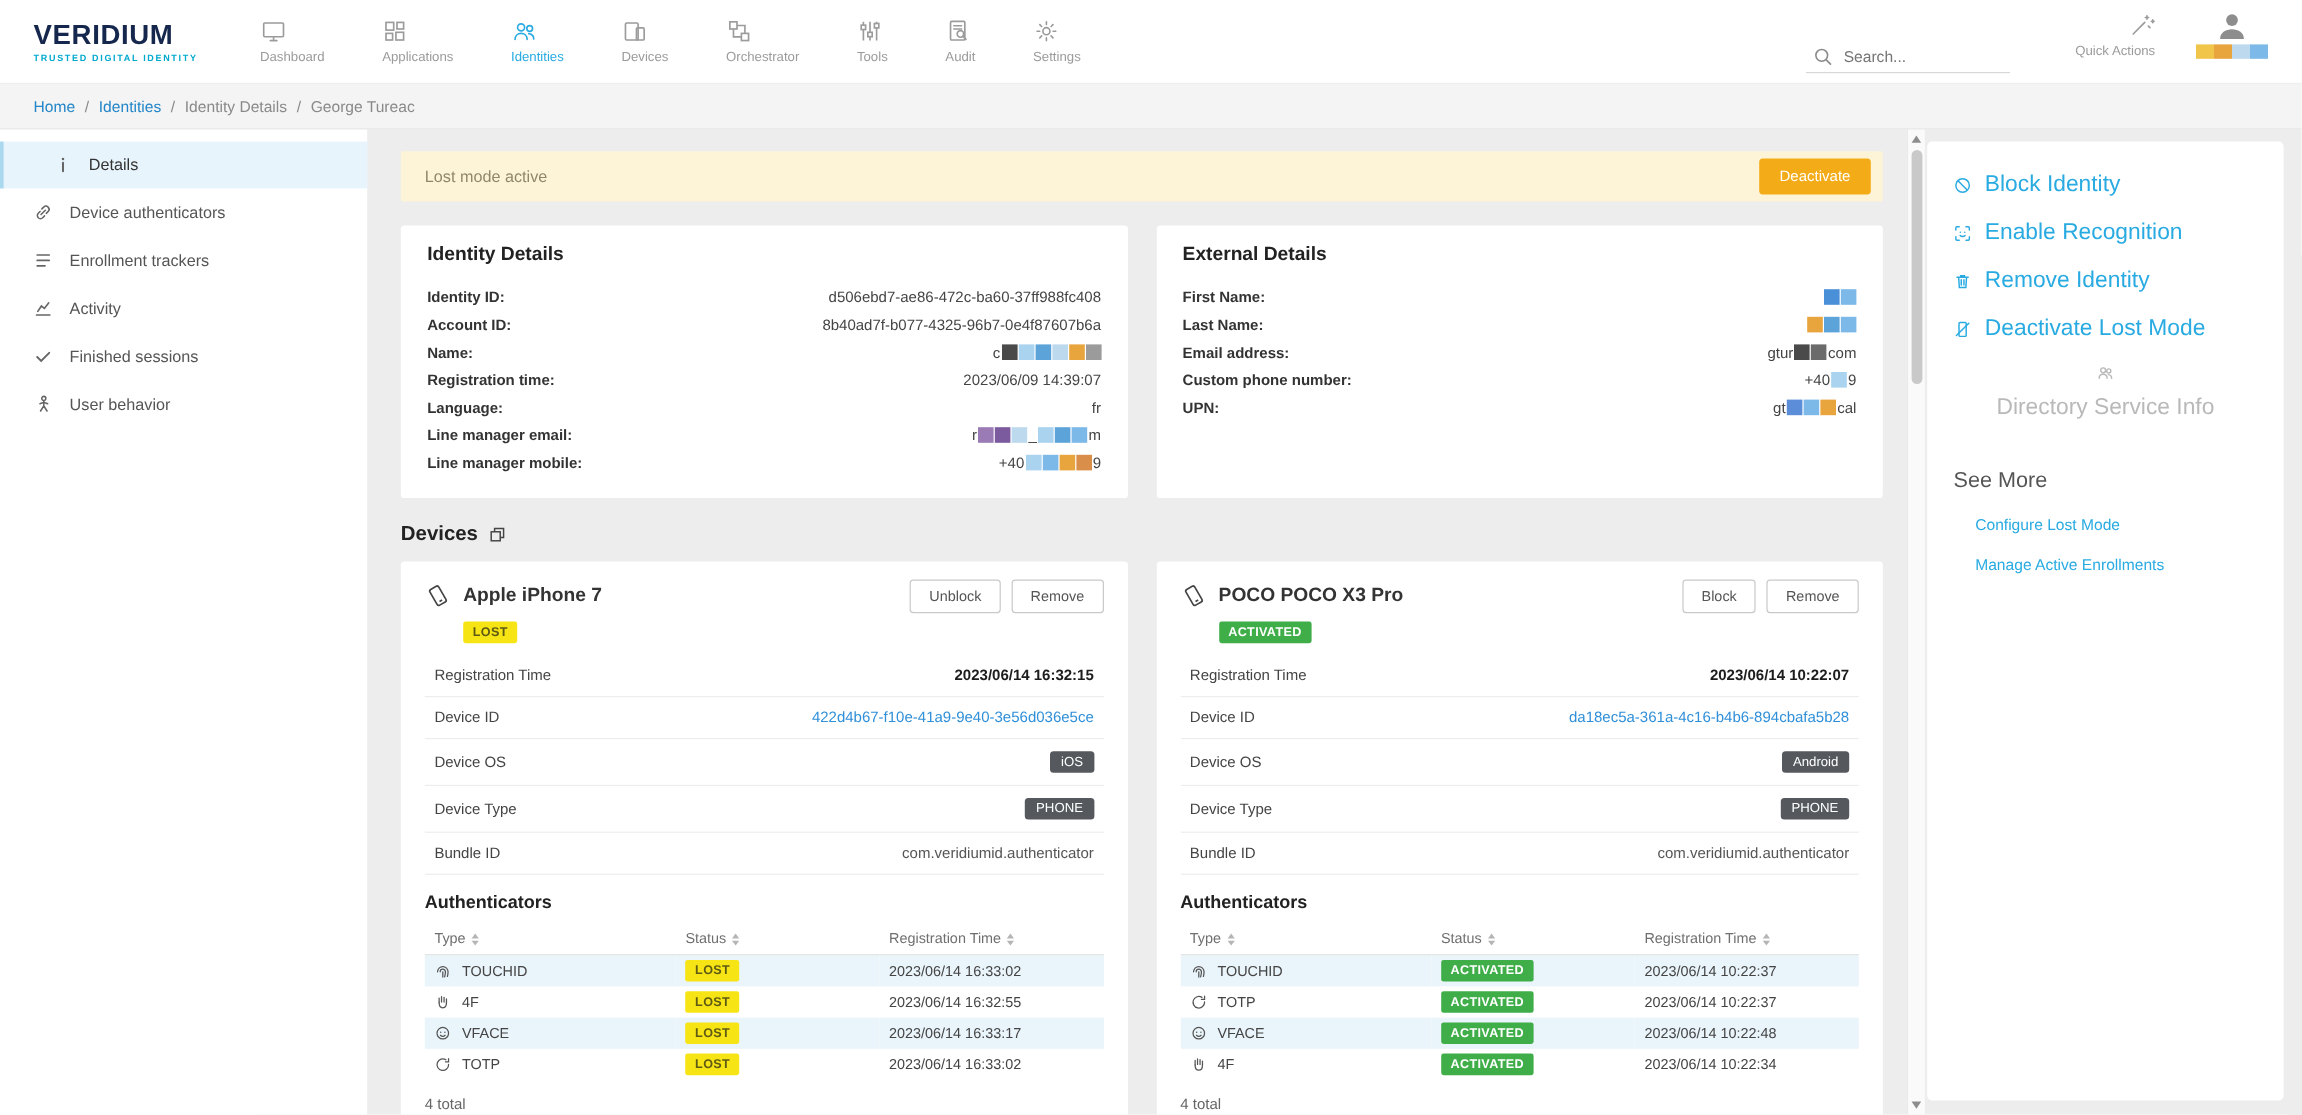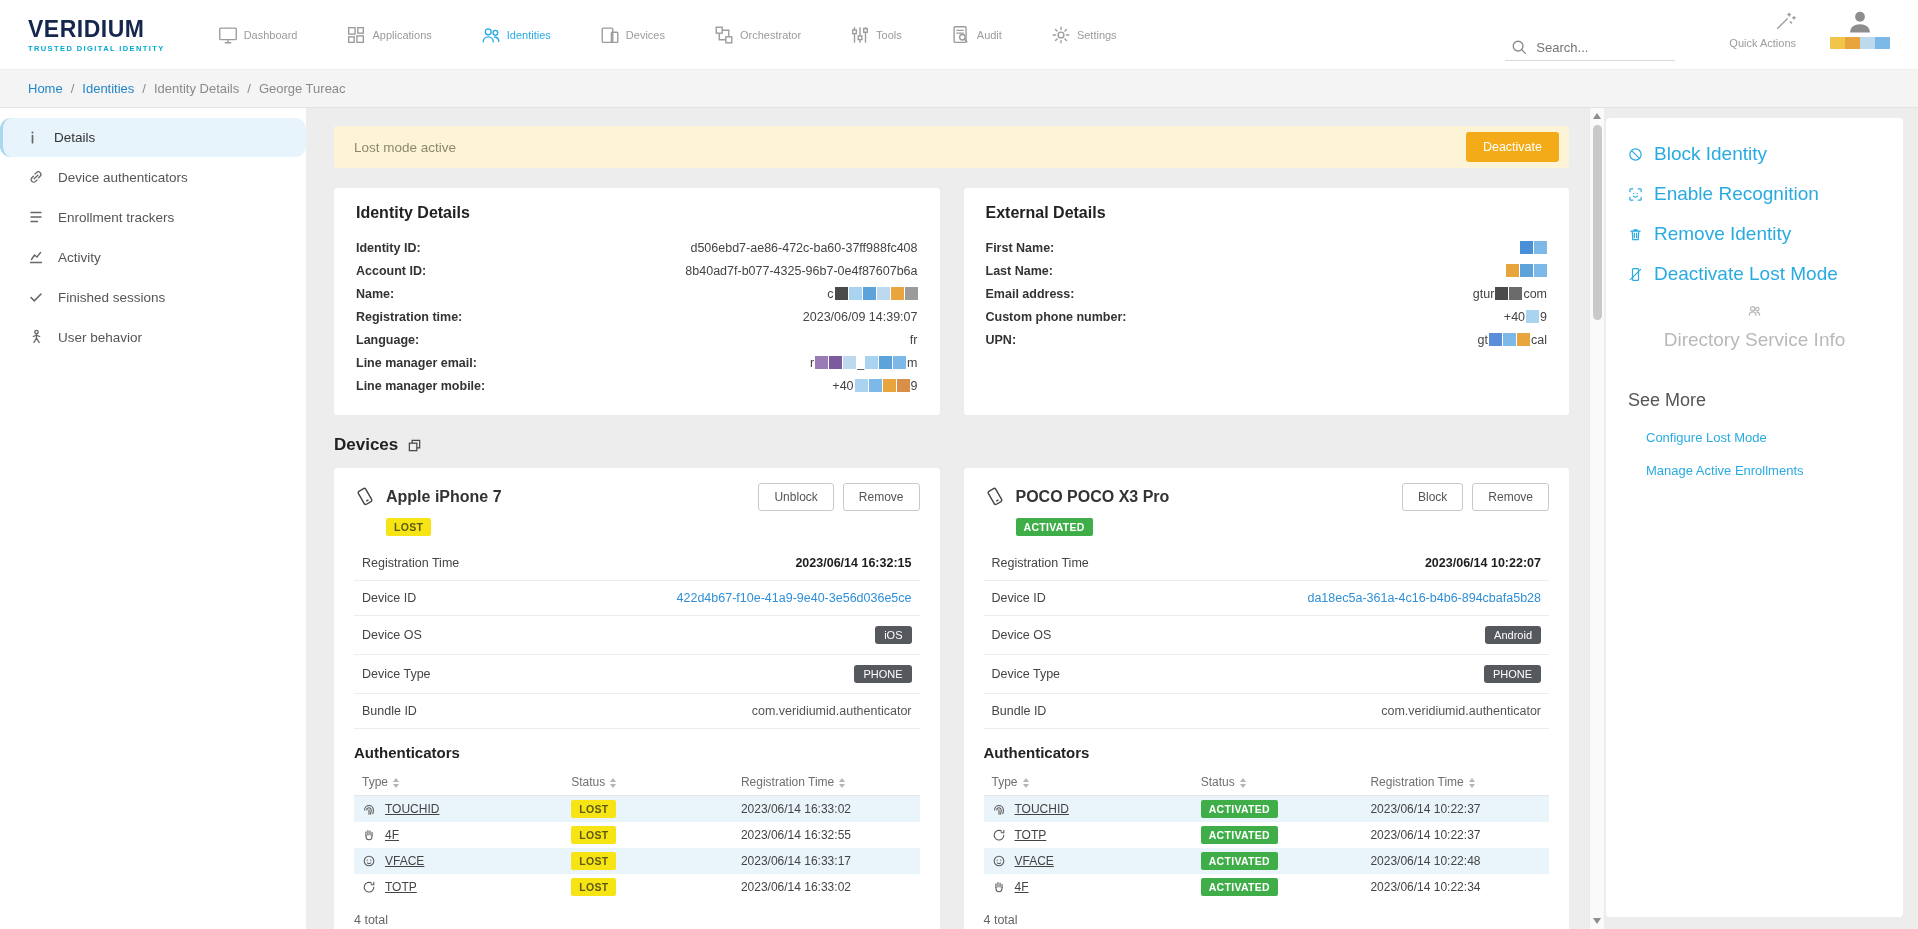--- a/index.html
+++ b/index.html
@@ -5,21 +5,21 @@
   * { margin:0; padding:0; box-sizing:border-box; }
   html,body { width:1918px; height:929px; font-family:"Liberation Sans",sans-serif; background:#fff; overflow:hidden; }
   svg { display:block; }
 
   
   .topnav { height:70px; display:flex; align-items:center; padding:0 28px; background:#fff; border-bottom:1px solid #efefef; }
   .logo { margin-right:52px; cursor:pointer; }
   .logo-name { font-size:23px; font-weight:bold; color:#15274d; letter-spacing:.5px; }
   .logo-tag { font-size:7.5px; color:#00a9ce; letter-spacing:1.4px; font-weight:bold; margin-top:1px; }
   .nav-items { display:flex; gap:48px; }
-  .nav-item { display:flex; align-items:center; gap:5px; cursor:pointer; color:#9b9b9b; }
+  .nav-item { display:flex; flex-direction:column; align-items:flex-start; gap:5px; cursor:pointer; color:#9b9b9b; }
   .nav-item .nav-label { font-size:11px; }
   .nav-item.active { color:#29abe2; }
   .topnav-right { margin-left:auto; display:flex; align-items:flex-start; gap:34px; }
   .searchbox { display:flex; align-items:center; gap:9px; border-bottom:1px solid #d8d8d8; padding:5px 6px; width:170px; margin-top:26px; color:#8a8a8a; }
   .searchbox input { border:none; outline:none; font-size:13px; color:#555; width:125px; background:transparent; font-family:inherit; }
   .quick-actions { display:flex; flex-direction:column; align-items:flex-end; gap:5px; cursor:pointer; color:#9b9b9b; margin-top:2px;margin-left:20px; }
   .quick-actions .nav-label { font-size:11px; }
   .avatar-wrap { display:flex; flex-direction:column; align-items:center; }
   .avatar-wrap svg { color:#8d8d8d; }
   .px-strip { display:flex; margin-top:1px; }
@@ -27,21 +27,21 @@
 
   
   .breadcrumb { height:38px; background:#f4f4f4; border-bottom:1px solid #e3e3e3; display:flex; align-items:center; padding:0 28px; font-size:13px; gap:8px; }
   .breadcrumb .bc-link { color:#2386c8; cursor:pointer; }
   .breadcrumb .sep, .breadcrumb .muted { color:#8a8a8a; }
 
   
   .content { display:flex; height:821px; background:#ededee; }
   .sidebar { width:306px; background:#fff; padding-top:10px; flex:none; }
   .side-item { display:flex; align-items:center; gap:13px; padding:12px 18px 12px 27px; font-size:13.5px; color:#555; cursor:pointer; }
-  .side-item.active { background:#e7f4fc; border-left:3px solid #a9d8ef; padding-left:20px; color:#333;border-radius:11px; }
+  .side-item.active { background:#e7f4fc; border-left:3px solid #a9d8ef; padding-left:40px; color:#333; }
   .s-icon { width:18px; display:flex; justify-content:center; color:#666; }
 
   .main { flex:1; padding:18px 20px 0 28px; overflow:hidden; }
   .banner { background:#fdf4d7; height:42px; display:flex; align-items:center; justify-content:space-between; padding:0 10px 0 20px; margin-bottom:20px; border-radius:2px; }
   .banner-text { font-size:13.5px; color:#8f8868; }
   .btn-amber { background:#f3ab17; color:#fff; border:none; font-size:12.5px; padding:8px 17px; border-radius:3px; cursor:pointer; font-family:inherit; }
 
   .cards-row { display:flex; gap:24px; margin-bottom:20px; }
   .card { background:#fff; border-radius:3px; }
   .detail-card { flex:1; padding:16px 22px 18px; }
@@ -70,21 +70,21 @@
   .dev-row { display:flex; justify-content:space-between; align-items:center; padding:10px 8px; border-bottom:1px solid #ededed; font-size:12.5px; color:#444; }
   .dval.bold { font-weight:bold; color:#1d1d1d; }
   .dval.link { color:#2f8fd8; cursor:pointer; }
   .dval.plain { color:#555; }
   .auth-title { font-size:15px; font-weight:bold; color:#222; margin:15px 0 8px; }
   table.auth { width:100%; border-collapse:collapse; font-size:12px; color:#444; }
   .auth th { text-align:left; font-weight:normal; color:#6f6f6f; padding:6px 8px; border-bottom:1px solid #e6e6e6; cursor:pointer; }
   .auth th.w1{width:37%} .auth th.w2{width:30%} .auth th.w3{width:33%}
   .auth td { padding:4px 8px; }
   .auth tr.odd td { background:#eaf4fb; }
-  .type-cell { display:flex; align-items:flex-start; gap:9px; color:#444;text-decoration:underline; }
+  .type-cell { display:flex; align-items:flex-start; gap:9px; color:#444; }
   .type-cell svg { color:#555; flex:none; }
   .total { font-size:12.5px; color:#666; margin-top:13px; }
   .sort { display:inline-flex; flex-direction:column; gap:2px; margin-left:5px; vertical-align:middle; }
   .tri-up { width:0; height:0; border-left:3px solid transparent; border-right:3px solid transparent; border-bottom:4px solid #b5b5b5; }
   .tri-down { width:0; height:0; border-left:3px solid transparent; border-right:3px solid transparent; border-top:4px solid #b5b5b5; }
 
   
   .vscroll { width:15px; background:#fafafa; border-left:1px solid #e9e9e9; flex:none; display:flex; flex-direction:column; align-items:center; padding:5px 0; }
   .arr-up { width:0; height:0; border-left:4px solid transparent; border-right:4px solid transparent; border-bottom:6px solid #8d8d8d; cursor:pointer; }
   .arr-down { width:0; height:0; border-left:4px solid transparent; border-right:4px solid transparent; border-top:6px solid #8d8d8d; cursor:pointer; }

